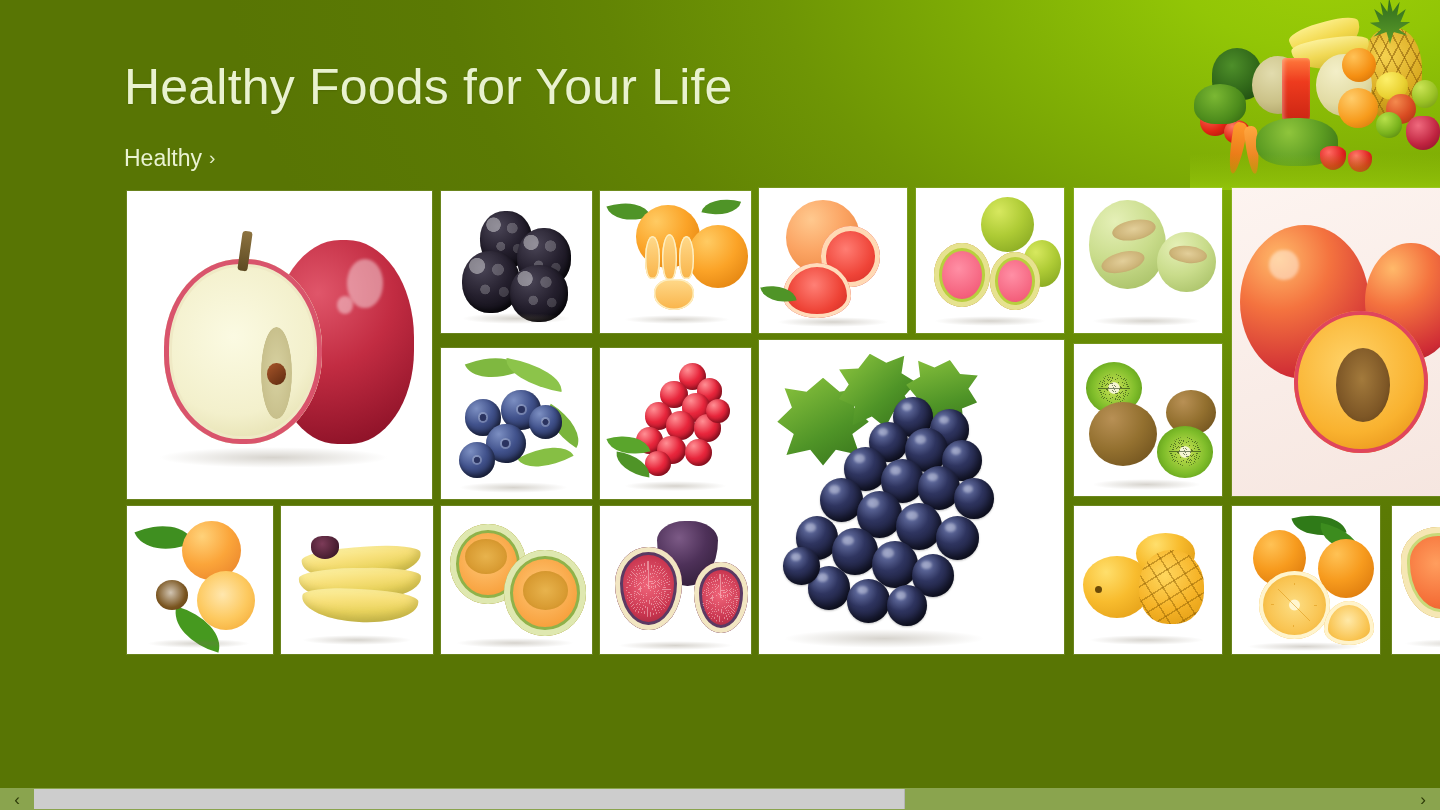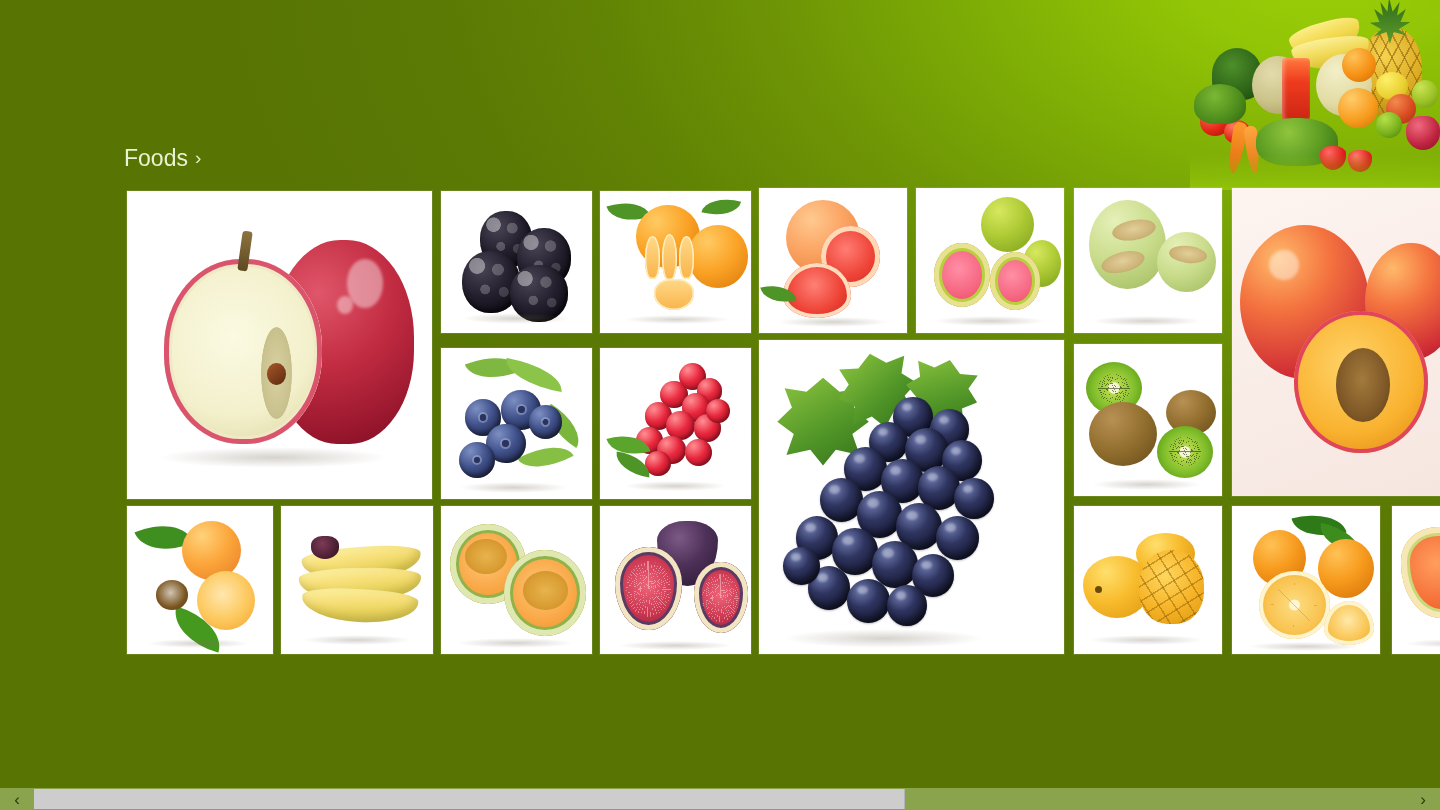--- a/index.html
+++ b/index.html
@@ -281,23 +281,24 @@
                 background:radial-gradient(circle at 34% 26%, #ff7a6a 0%, #e02120 58%, #a81012 96%);"></div>
     <div class="hitem" style="left:216px;top:116px;width:34px;height:34px;border-radius:50% 50% 60% 60%;
                 background:radial-gradient(circle at 36% 28%, #f06a7e 0%, #c02440 58%, #8a1028 96%);"></div>
     <div class="hitem" style="left:186px;top:112px;width:26px;height:26px;border-radius:50%;
                 background:radial-gradient(circle at 34% 26%, #b7e04a 0%, #79b21c 58%, #527d0e 96%);"></div>
 
     <div class="hitem" style="left:0;bottom:0;width:250px;height:36px;
                 background:linear-gradient(180deg, rgba(150,200,10,0) 0%, rgba(150,200,10,.55) 70%, rgba(150,200,10,.85) 100%);"></div>
   </div>
 
+  <div id="page-title">Healthy Foods for Your Life</div>
 
   <div id="subnav">
-    <span>Foods</span>
+    <span>Healthy</span>
     <span class="chev">›</span>
   </div>
 
   <div id="tile-grid">
 
     <div class="tile" style="left:127px;top:191px;width:305px;height:308px;" title="Apple">
       <div class="art">
         <div class="shadow-soft"></div>
         <div class="apple-whole"></div>
         <div class="gloss" style="right:16%;top:22%;width:12%;height:16%;"></div>

